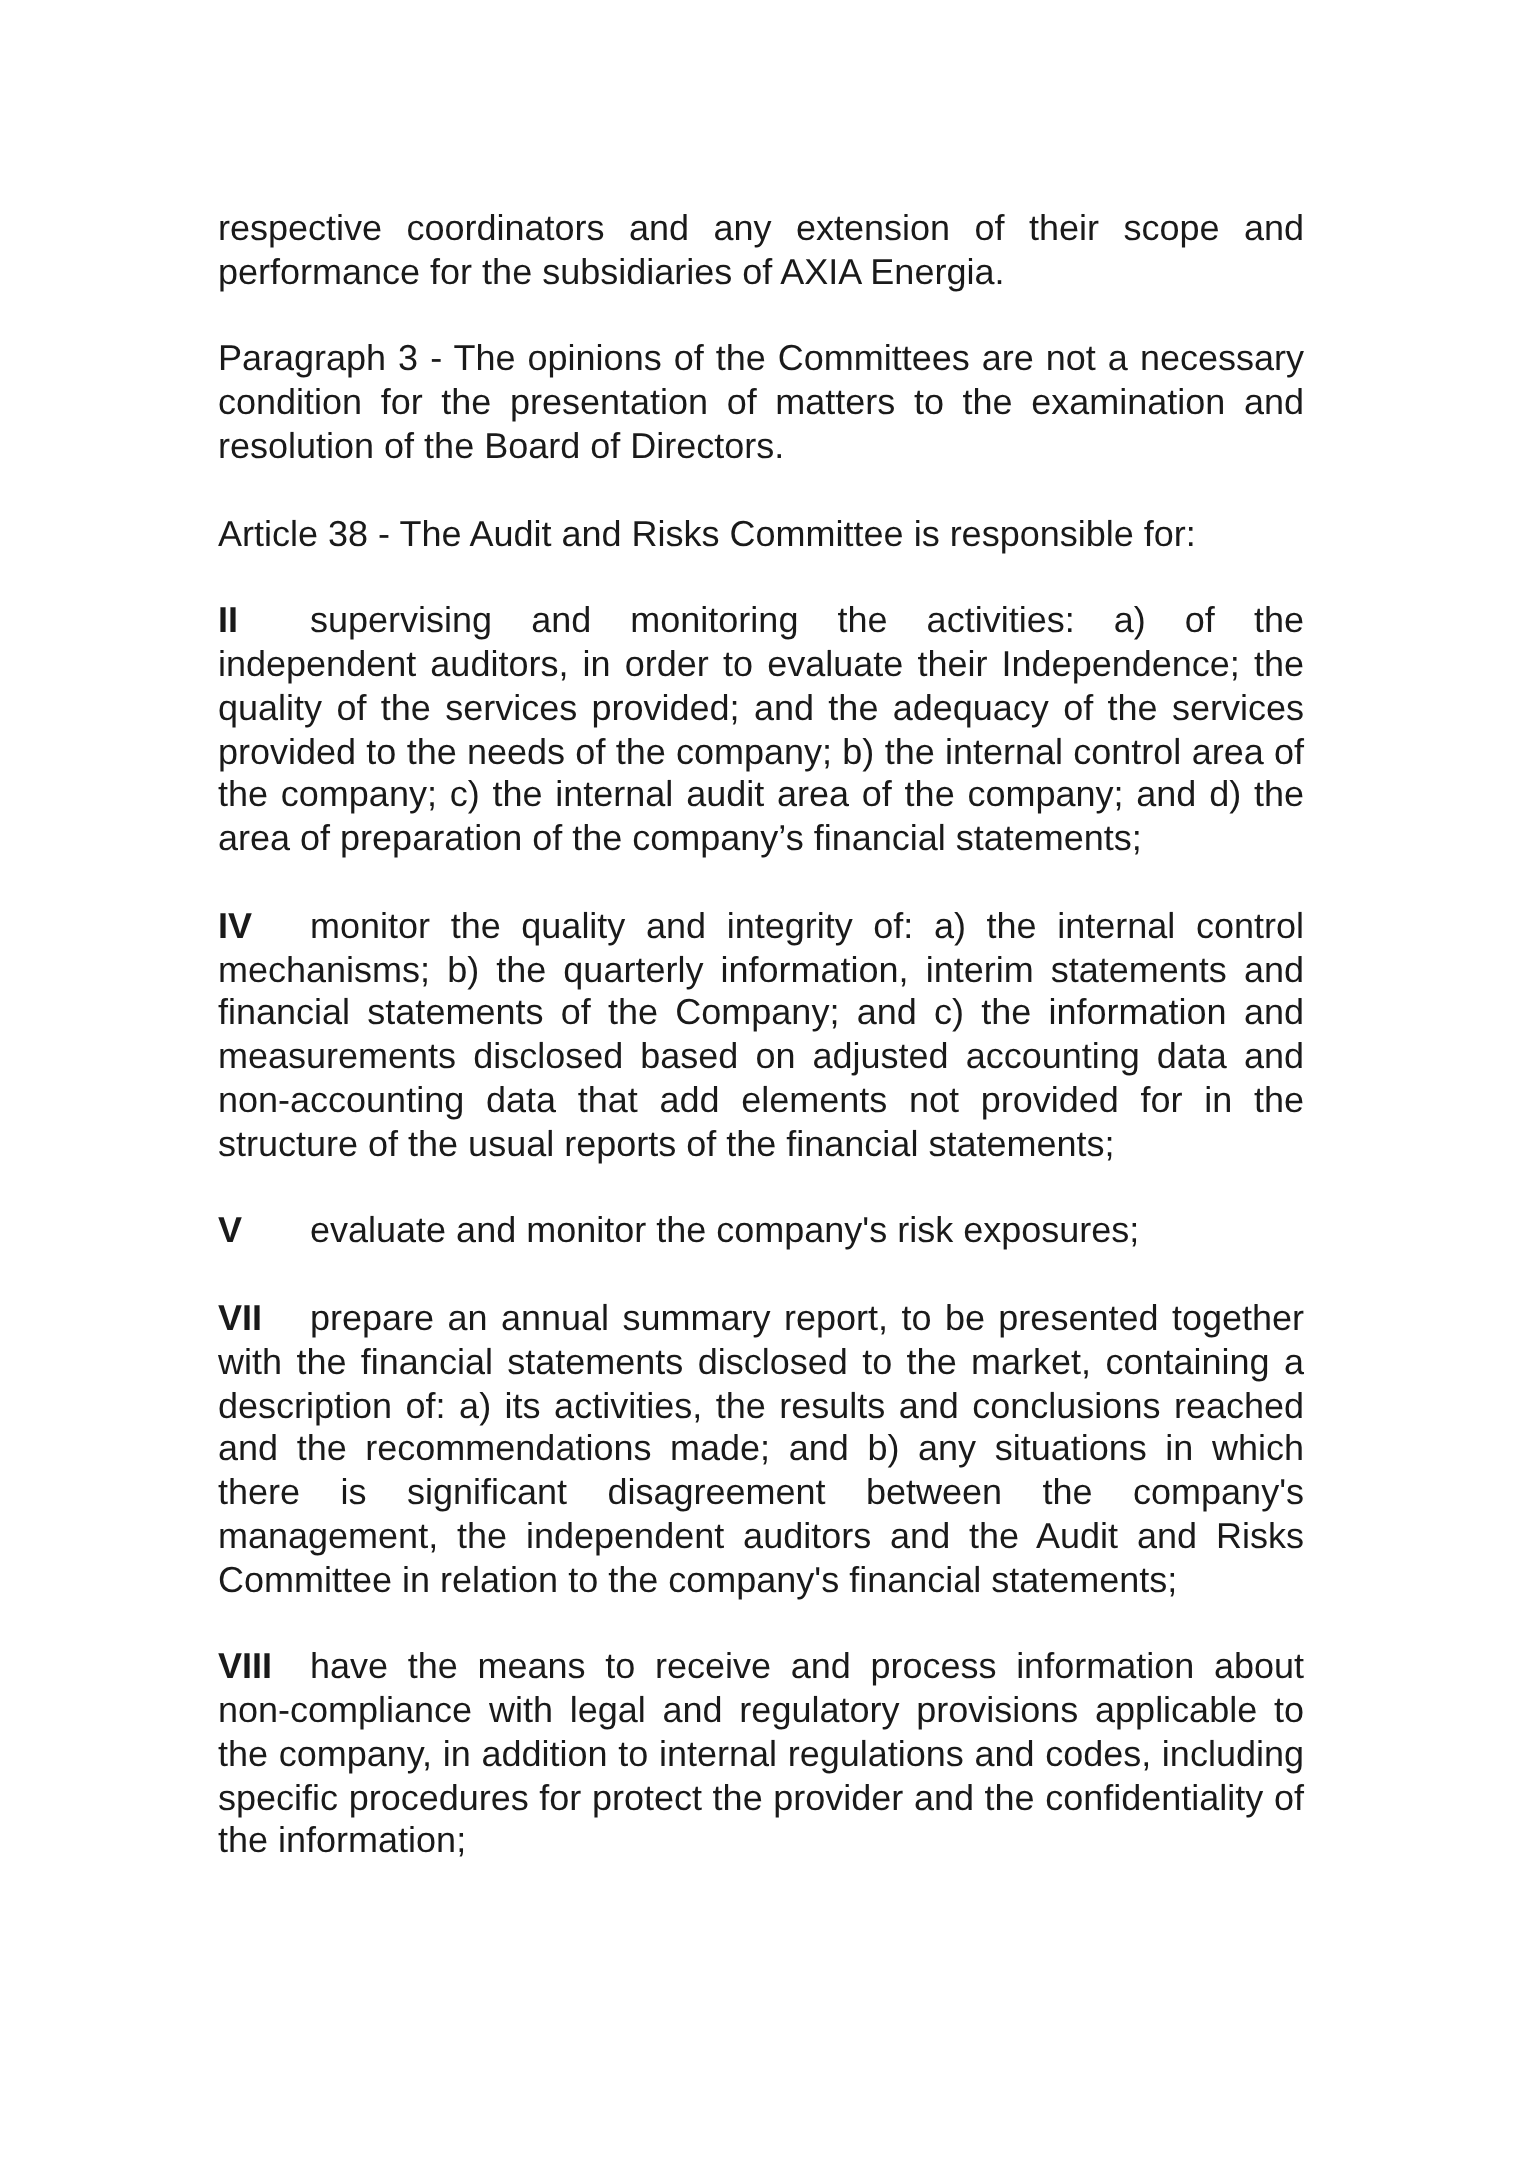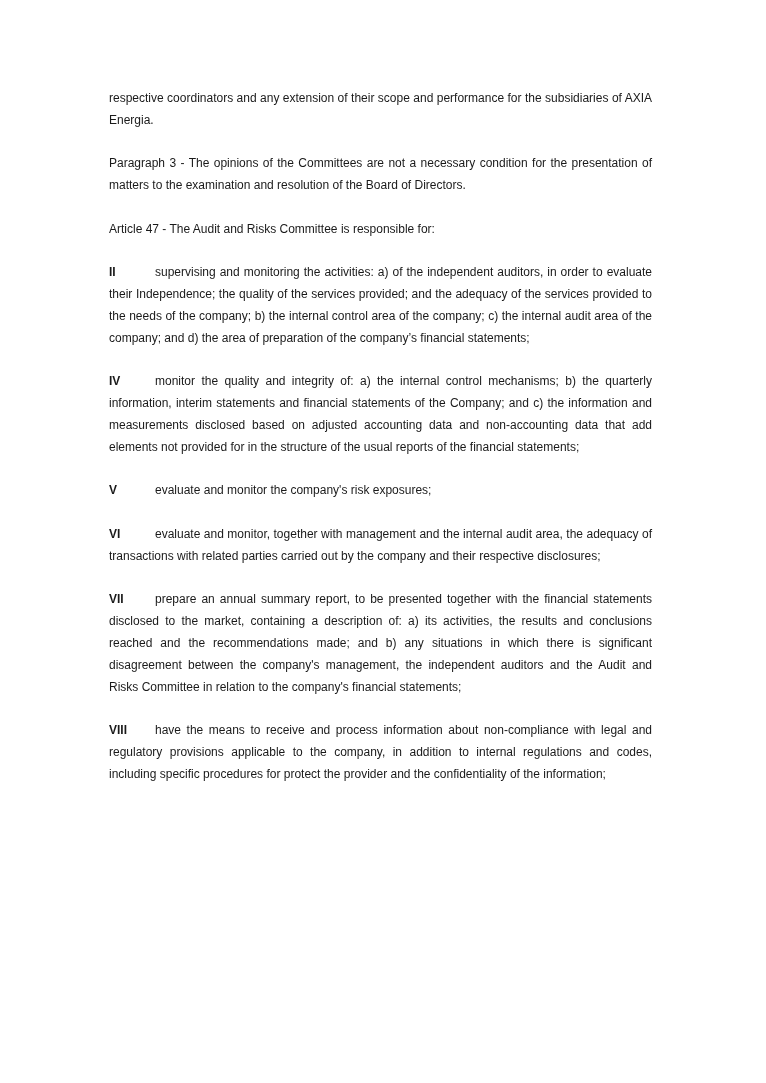--- a/index.html
+++ b/index.html
@@ -1,43 +1,42 @@
 <!DOCTYPE html>
 <html><head>
   <meta charset="utf-8">
   <style>
     html, body { margin: 0; padding: 0; background: #ffffff; }
     body {
       width: 766px; height: 1083px; overflow: hidden; position: relative;
       font-family: "Liberation Sans", sans-serif; color: #1a1a1a;
     }
     .page {
-      position: absolute; left: 109px; top: 88px; width: 543px;
-      font-size: 12px; line-height: 21.8px;
+      position: absolute; left: 109px; top: 104px; width: 543px;
+      font-size: 18px; line-height: 21.8px;
     }
     .para { margin: 0 0 21.8px 0; text-align: justify; text-align-last: left; }
     b { font-weight: normal; }
     .num { display: inline-block; width: 46px; font-weight: bold; }
   </style>
 </head>
 <body>
 
 <div class="page">
   <p class="para">respective coordinators and any extension of their scope and performance for the subsidiaries of AXIA Energia.</p>
 
   <p class="para"><b>Paragraph 3 -</b><span> The opinions of the Committees are not a necessary condition for the presentation of matters to the examination and resolution of the Board of Directors.</span></p>
 
-  <p class="para"><b>Article 47 -</b><span> The Audit and Risks Committee is responsible for:</span></p>
+  <p class="para"><b>Article 38 -</b><span> The Audit and Risks Committee is responsible for:</span></p>
 
 
   <p class="para"><span class="num">II</span><span>supervising and monitoring the activities: a) of the independent auditors, in order to evaluate their Independence; the quality of the services provided; and the adequacy of the services provided to the needs of the company; b) the internal control area of the company; c) the internal audit area of the company; and d) the area of preparation of the company’s financial statements;</span></p>
 
 
   <p class="para"><span class="num">IV</span><span>monitor the quality and integrity of: a) the internal control mechanisms; b) the quarterly information, interim statements and financial statements of the Company; and c) the information and measurements disclosed based on adjusted accounting data and non-accounting data that add elements not provided for in the structure of the usual reports of the financial statements;</span></p>
 
   <p class="para"><span class="num">V</span><span>evaluate and monitor the company's risk exposures;</span></p>
 
-  <p class="para"><span class="num">VI</span><span>evaluate and monitor, together with management and the internal audit area, the adequacy of transactions with related parties carried out by the company and their respective disclosures;</span></p>
 
   <p class="para"><span class="num">VII</span><span>prepare an annual summary report, to be presented together with the financial statements disclosed to the market, containing a description of: a) its activities, the results and conclusions reached and the recommendations made; and b) any situations in which there is significant disagreement between the company's management, the independent auditors and the Audit and Risks Committee in relation to the company's financial statements;</span></p>
 
   <p class="para"><span class="num">VIII</span><span>have the means to receive and process information about non-compliance with legal and regulatory provisions applicable to the company, in addition to internal regulations and codes, including specific procedures for protect the provider and the confidentiality of the information;</span></p>
 </div>
 
 </body></html>

